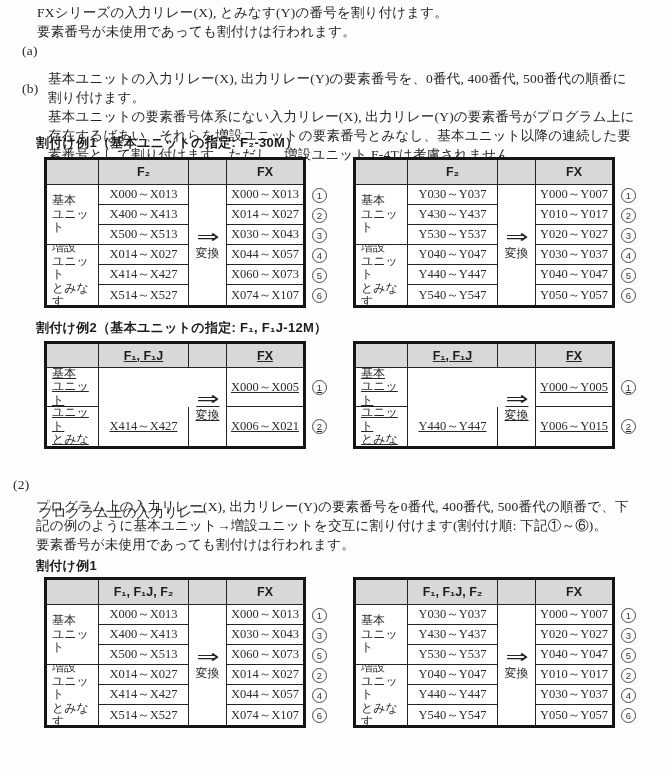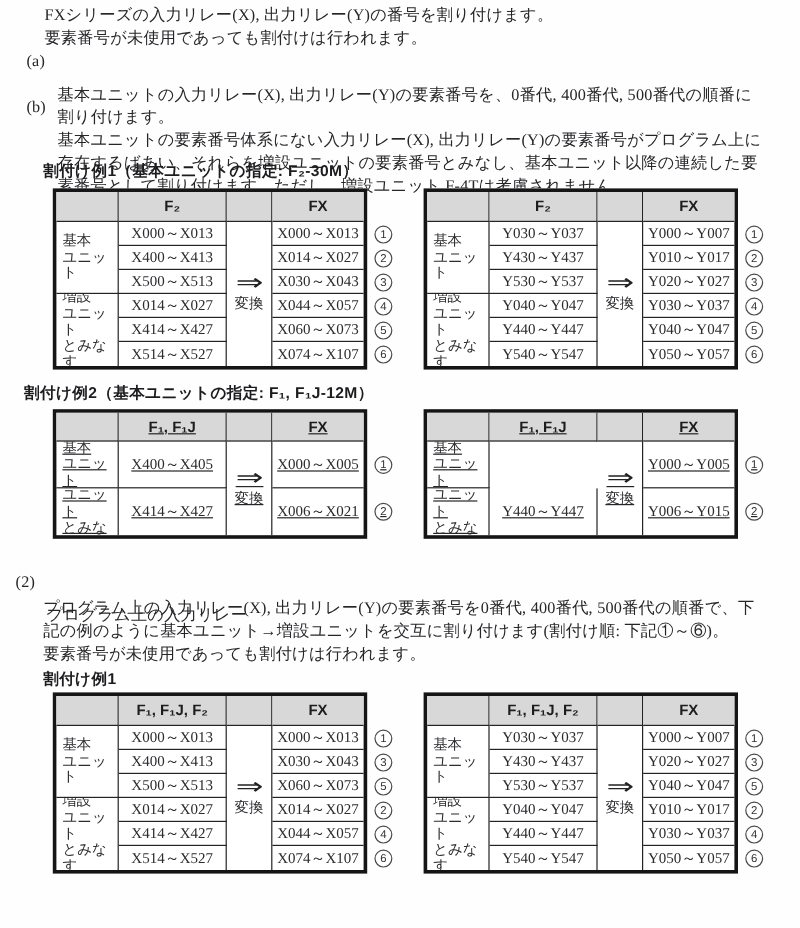--- a/index.html
+++ b/index.html
@@ -66,21 +66,21 @@
     font-family:"Liberation Sans","DejaVu Sans",sans-serif;
     font-size:9.5px;color:#333;background:#fff;
   }
 </style>
 </head>
 <body>
 
 <div class="page">
 
   <div class="abs bodytext" style="top:3px;left:37px;width:600px;">
-    <div>FXシリーズの入力リレー(X), 出力リレー(Y)の番号を割り付けます。</div>
+    <div>FXシリーズの入力リレー(X), とみなす(Y)の番号を割り付けます。</div>
     <div>要素番号が未使用であっても割付けは行われます。</div>
   </div>
 
   <div class="abs bodytext hang" style="top:41px;left:22px;width:618px;">
     <span class="marker">(a)</span>
     <span class="itext">基本ユニットの入力リレー(X), 出力リレー(Y)の要素番号を、0番代, 400番代, 500番代の順番に割り付けます。</span>
   </div>
 
   <div class="abs bodytext hang" style="top:79px;left:22px;width:618px;">
     <span class="marker">(b)</span>
@@ -185,40 +185,39 @@
         <div class="num">
             <span class="circ">5</span>
           </div>
         <div class="num">
             <span class="circ">6</span>
           </div>
       </div>
     </div>
   </div>
 
-  <div class="abs ex-title" style="top:319px;left:20px;">割付け例2（基本ユニットの指定: F₁, F₁J-12M）</div>
+  <div class="abs ex-title" style="top:319px;left:36px;">割付け例2（基本ユニットの指定: F₁, F₁J-12M）</div>
 
   <div class="abs trow" style="top:341px;left:44px;text-decoration:underline;">
 
     <div class="twrap">
       <div class="tbl rows2">
         <div class="c hd" style="grid-area:1/1;"></div>
         <div class="c hd devh" style="grid-area:1/2;">F₁, F₁J</div>
         <div class="c hd" style="grid-area:1/3;"></div>
         <div class="c hd fxh fxcol" style="grid-area:1/4;">FX</div>
         <div class="c lab" style="grid-area:2/1/3/2;">基本
 ユニット</div>
         <div class="c lab nb" style="grid-area:3/1/4/2;">増設
 ユニット
 とみなす</div>
         <div class="c conv nb" style="grid-area:2/3/4/4;">
           <span class="arrow">⇒</span>
           <span class="convtxt">変換</span>
         </div>
-        <div class="c val" style="grid-area:2/2;">X400～X405</div>
         <div class="c val fxcol" style="grid-area:2/4;">X000～X005</div>
         <div class="c val nb" style="grid-area:3/2;">X414～X427</div>
         <div class="c val fxcol nb" style="grid-area:3/4;">X006～X021</div>
       </div>
       <div class="nums n2">
         <div class="num">
             <span class="circ">1</span>
           </div>
         <div class="num">
             <span class="circ">2</span>

